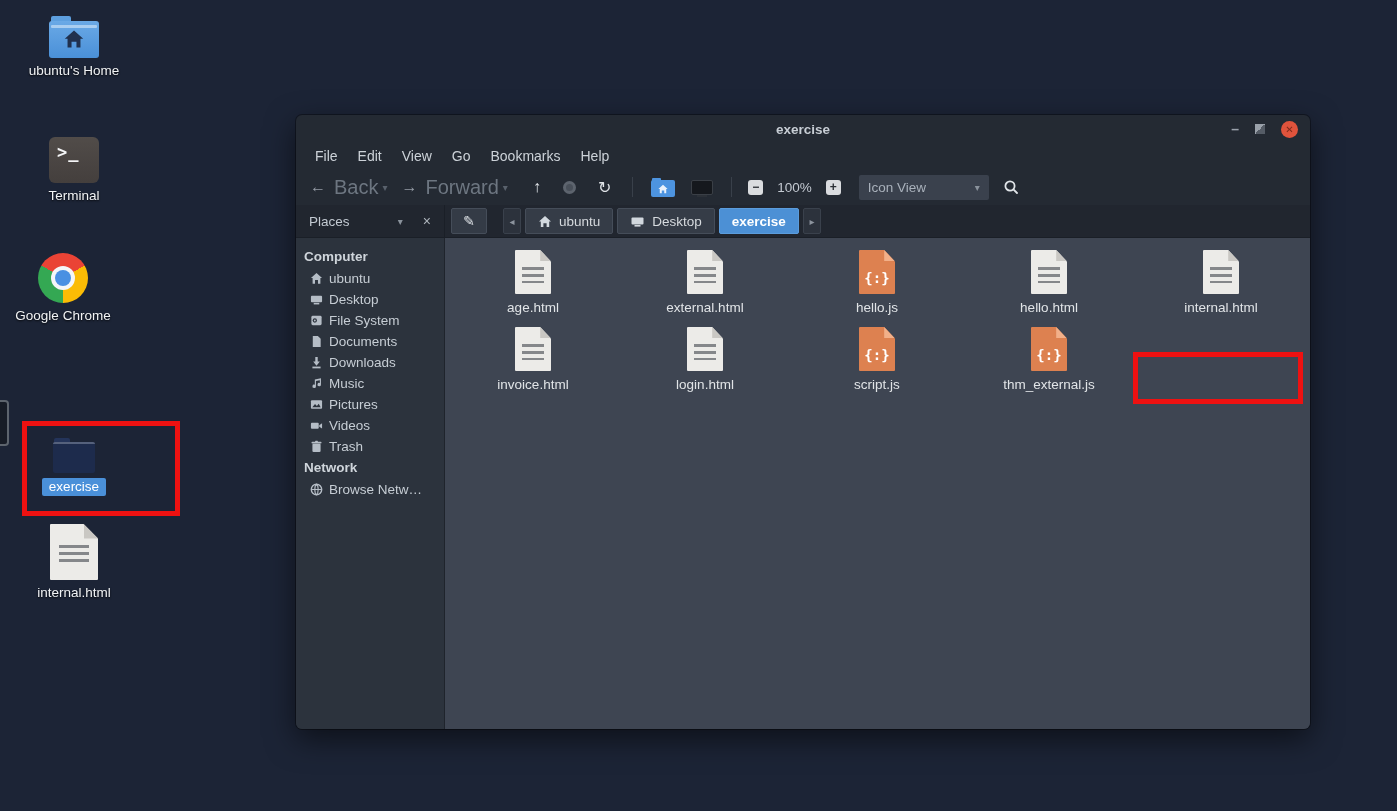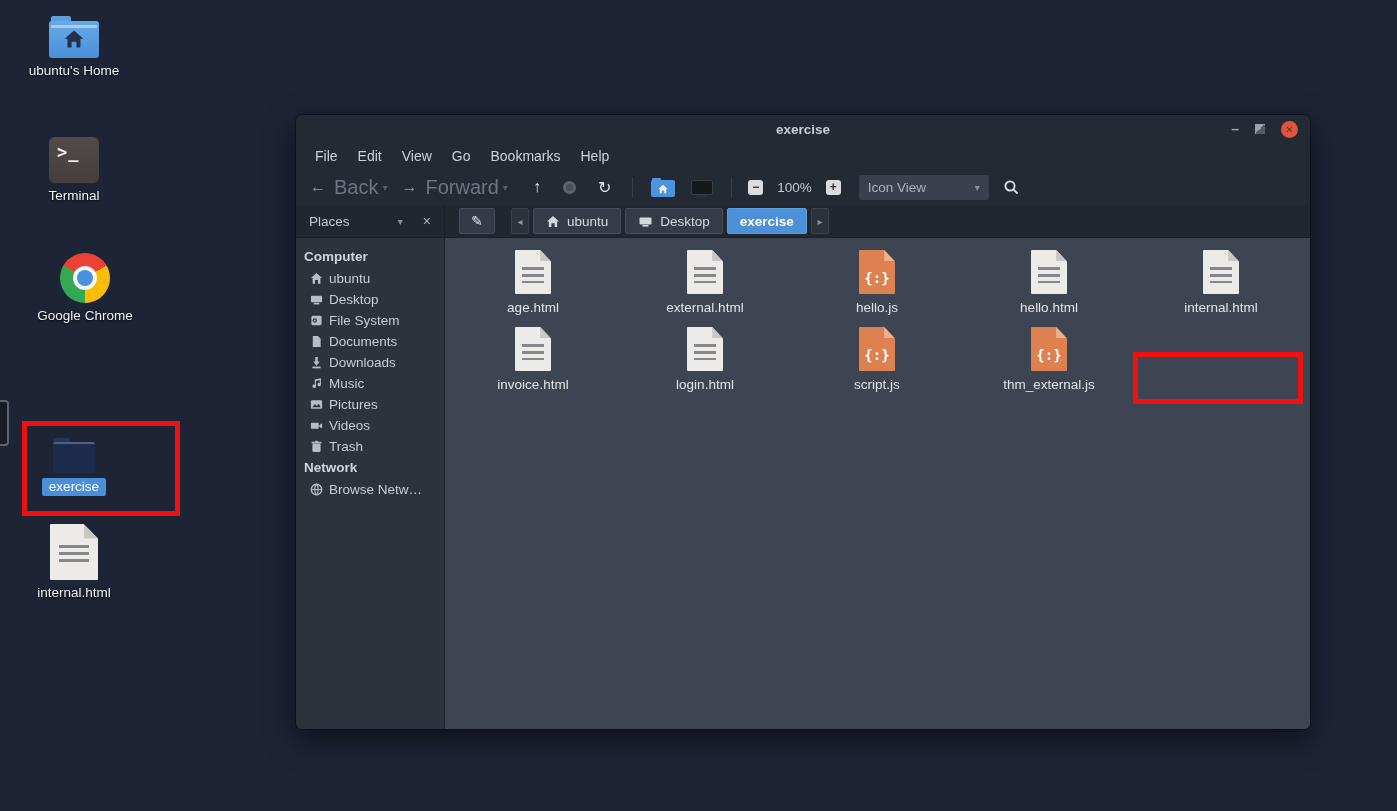--- a/index.html
+++ b/index.html
@@ -81,21 +81,21 @@
   .tb-desktop::after { content:""; position:absolute; left:5px; right:5px; bottom:-3px; height:2px; background:#2c3138; }
   .tb-zoombtn { width:15px; height:15px; background:#dadcdf; border-radius:3px; color:#2b2f35; font-size:12px; font-weight:bold;
     display:flex; align-items:center; justify-content:center; line-height:0; margin:0 6px; cursor:pointer; }
   .tb-zoom { font-size:13.5px; color:#c3c9d1; margin:0 8px; }
   .tb-select { width:130px; height:25px; background:#3a414d; border-radius:2px; display:flex; align-items:center;
     padding:0 9px; margin:0 10px 0 12px; cursor:pointer; }
   .tb-select .sel-text { font-size:13.5px; color:#a9b1bb; }
   .tb-select .sel-caret { margin-left:auto; font-size:10px; color:#8a929c; }
   .tb-search { margin-left:4px; cursor:pointer; display:flex; }
 
-  .pathrow { height:33px; display:flex; background:#21262f; border-bottom:1px solid #1a1f27; flex:0 0 auto;gap:8px; }
+  .pathrow { height:33px; display:flex; background:#21262f; border-bottom:1px solid #1a1f27; flex:0 0 auto; }
   .places-head { width:149px; flex:0 0 auto; display:flex; align-items:center; padding:0 13px; border-right:1px solid #1a1f27; }
   .places-head .ph-label { font-size:13.5px; color:#c3cad2; }
   .places-head .ph-caret { margin-left:auto; font-size:10px; color:#8a929c; cursor:pointer; }
   .places-head .ph-close { margin-left:20px; font-size:14px; color:#aeb5bd; cursor:pointer; line-height:1; }
   .path-bar { flex:1; display:flex; align-items:center; padding-left:6px; gap:4px; }
   .pencil-btn { width:36px; height:26px; background:#343b46; border:1px solid #454d59; border-radius:2px;
     display:flex; align-items:center; justify-content:center; cursor:pointer; margin-right:12px; }
   .pencil-btn span { color:#dfe3e7; font-size:14px; }
   .crumb-nav { width:18px; height:26px; background:#2c323c; border:1px solid #3a414c; border-radius:2px;
     display:flex; align-items:center; justify-content:center; color:#8d949e; font-size:10px; cursor:pointer; }
@@ -138,21 +138,21 @@
   <div class="dlabel">ubuntu's Home</div>
 </div>
 
 <div class="desktop-item" style="left:13px; top:137px;">
   <div class="terminal-icon">
       <span class="prompt">&gt;_</span>
     </div>
   <div class="dlabel">Terminal</div>
 </div>
 
-<div class="desktop-item" style="left:24px; top:253px;justify-content:flex-end;">
+<div class="desktop-item" style="left:2px; top:253px;justify-content:flex-end;">
   <div class="chrome-icon"></div>
   <div class="dlabel">Google Chrome</div>
 </div>
 
 <div class="desktop-item" style="left:13px; top:438px;">
   <div class="dark-folder">
     <div class="tab"></div>
       <div class="bodyf"></div>
   </div>
   <div class="dlabel-chip">exercise</div>

